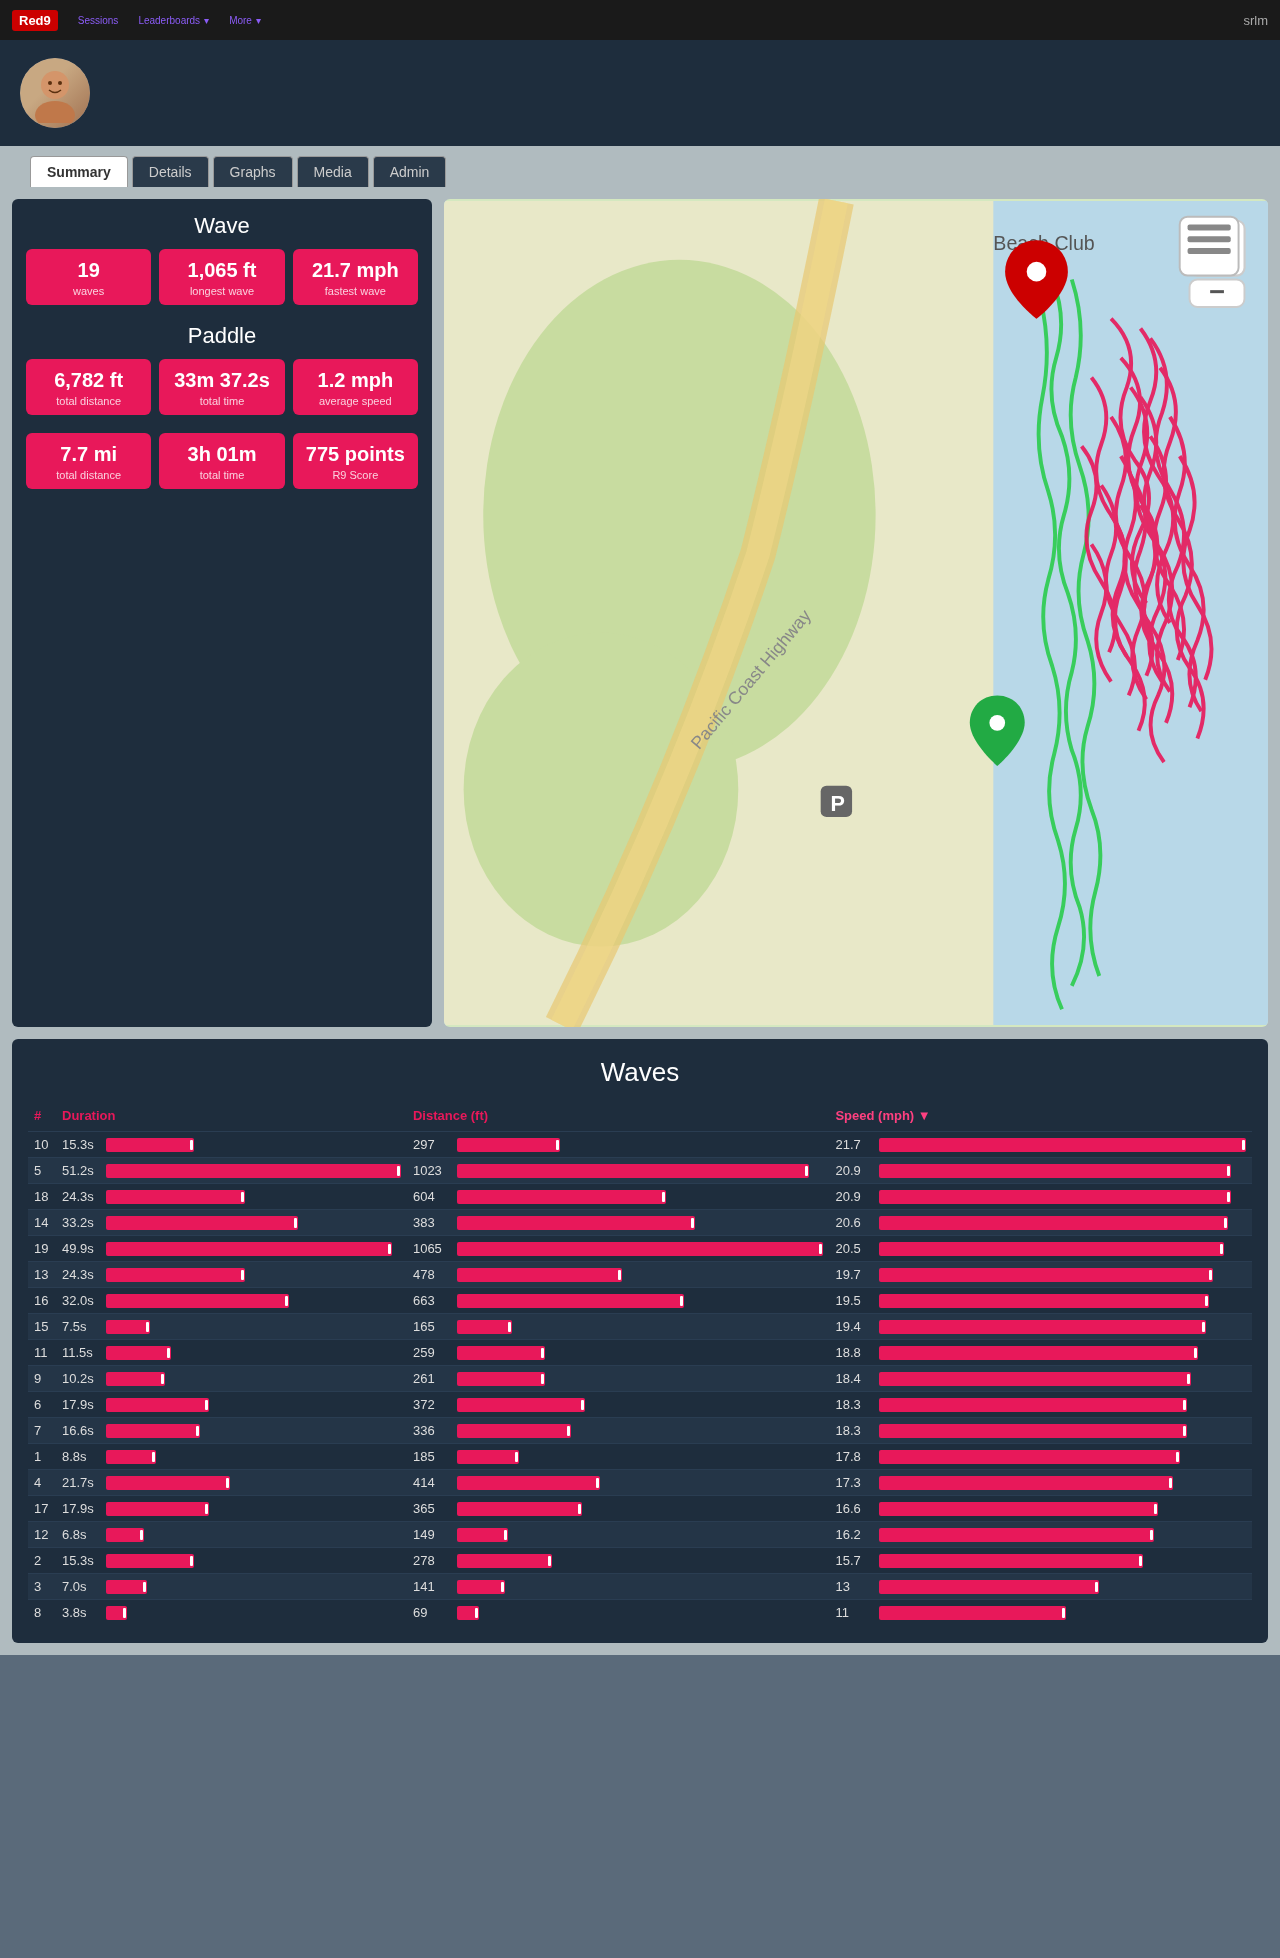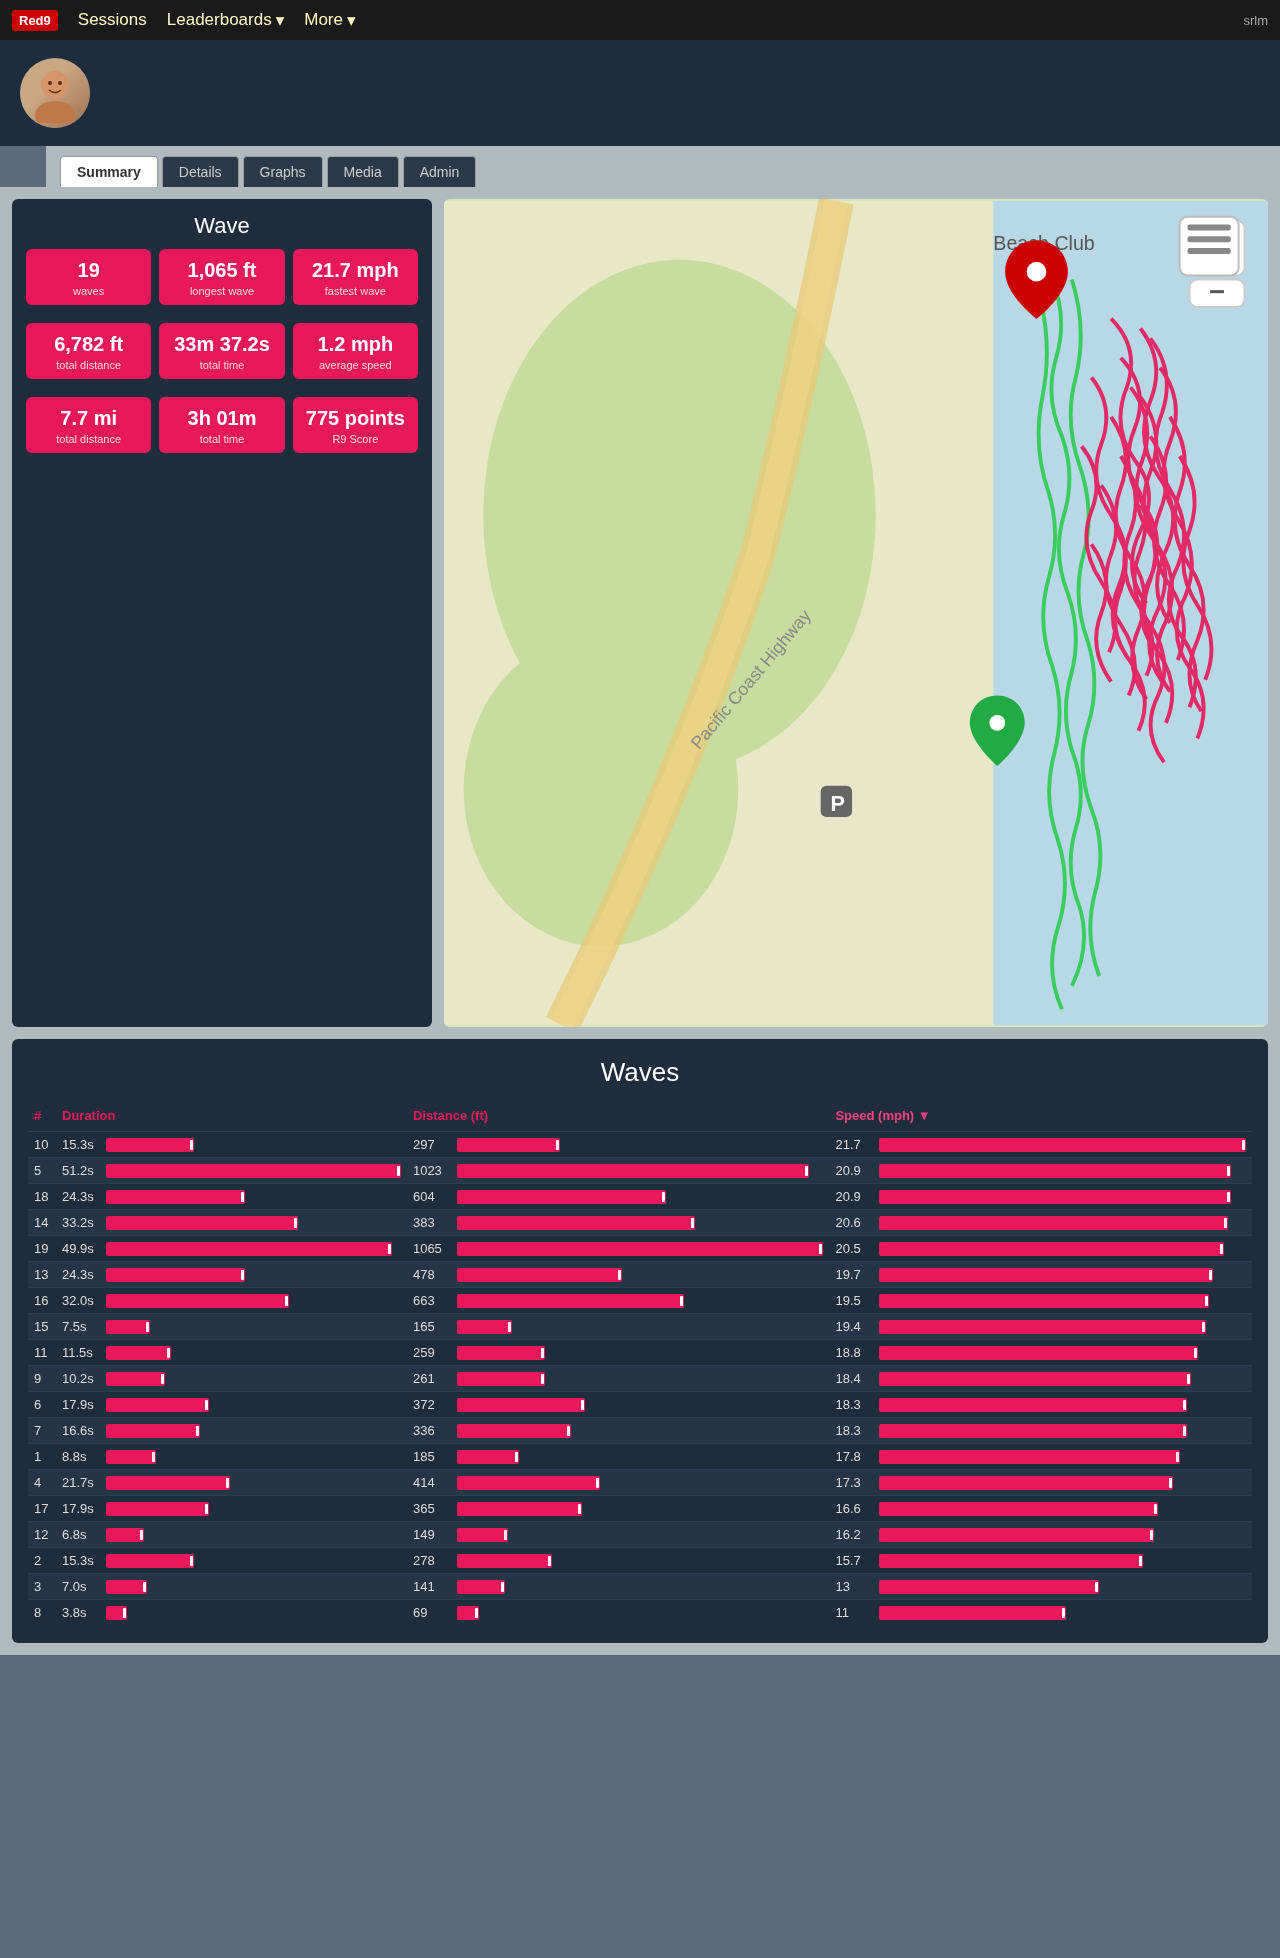--- a/index.html
+++ b/index.html
@@ -16,22 +16,22 @@
     }
     .navbar-brand {
       background: #cc0000;
       color: white;
       font-weight: bold;
       font-size: 13px;
       padding: 3px 7px;
       border-radius: 3px;
     }
     .navbar-link {
-      color: #fef9c3;
-      font-size: 17px;
+      color: #8b5cf6;
+      font-size: 10px;
       cursor: pointer;
       display: flex;
       align-items: center;
       gap: 4px;
     }
     .navbar-right { margin-left: auto; color: #aaa; font-size: 13px; }
 
     
     .session-header {
       background: #1e2d3d;
@@ -65,24 +65,23 @@
     .session-title { color: white; }
     .session-title h1 { font-size: 32px; font-weight: bold; letter-spacing: 2px; display: inline; }
     .session-title .date { color: #aaa; font-size: 14px; margin-left: 14px; vertical-align: middle; }
     .session-title .meta { font-size: 14px; color: #aaa; margin-top: 4px; }
     .session-title .meta a { color: #4db8ff; text-decoration: none; }
     .session-title .meta .sport { color: #eee; }
 
     
     .tabs-bar {
       background: #b0bbbf;
-      padding: 10px 14px 0;
+      padding: 10px 30px 0;
       display: flex;
       gap: 4px;
-      margin-left: 46px;
     }
     .tab {
       padding: 7px 16px;
       font-size: 14px;
       border-radius: 4px 4px 0 0;
       cursor: pointer;
       border: 1px solid #999;
       border-bottom: none;
     }
     .tab.active { background: white; color: #333; font-weight: bold; }
@@ -267,20 +266,21 @@
             <div class="label">longest wave</div>
           </div>
           <div class="stat-card">
             <div class="value">21.7 mph</div>
             <div class="label">fastest wave</div>
           </div>
         </div>
       </div>
 
       <div class="stat-section">
+        <div class="stat-section-title">Paddle</div>
         <div class="stat-cards">
           <div class="stat-card">
             <div class="value">6,782 ft</div>
             <div class="label">total distance</div>
           </div>
           <div class="stat-card">
             <div class="value">33m 37.2s</div>
             <div class="label">total time</div>
           </div>
           <div class="stat-card">

